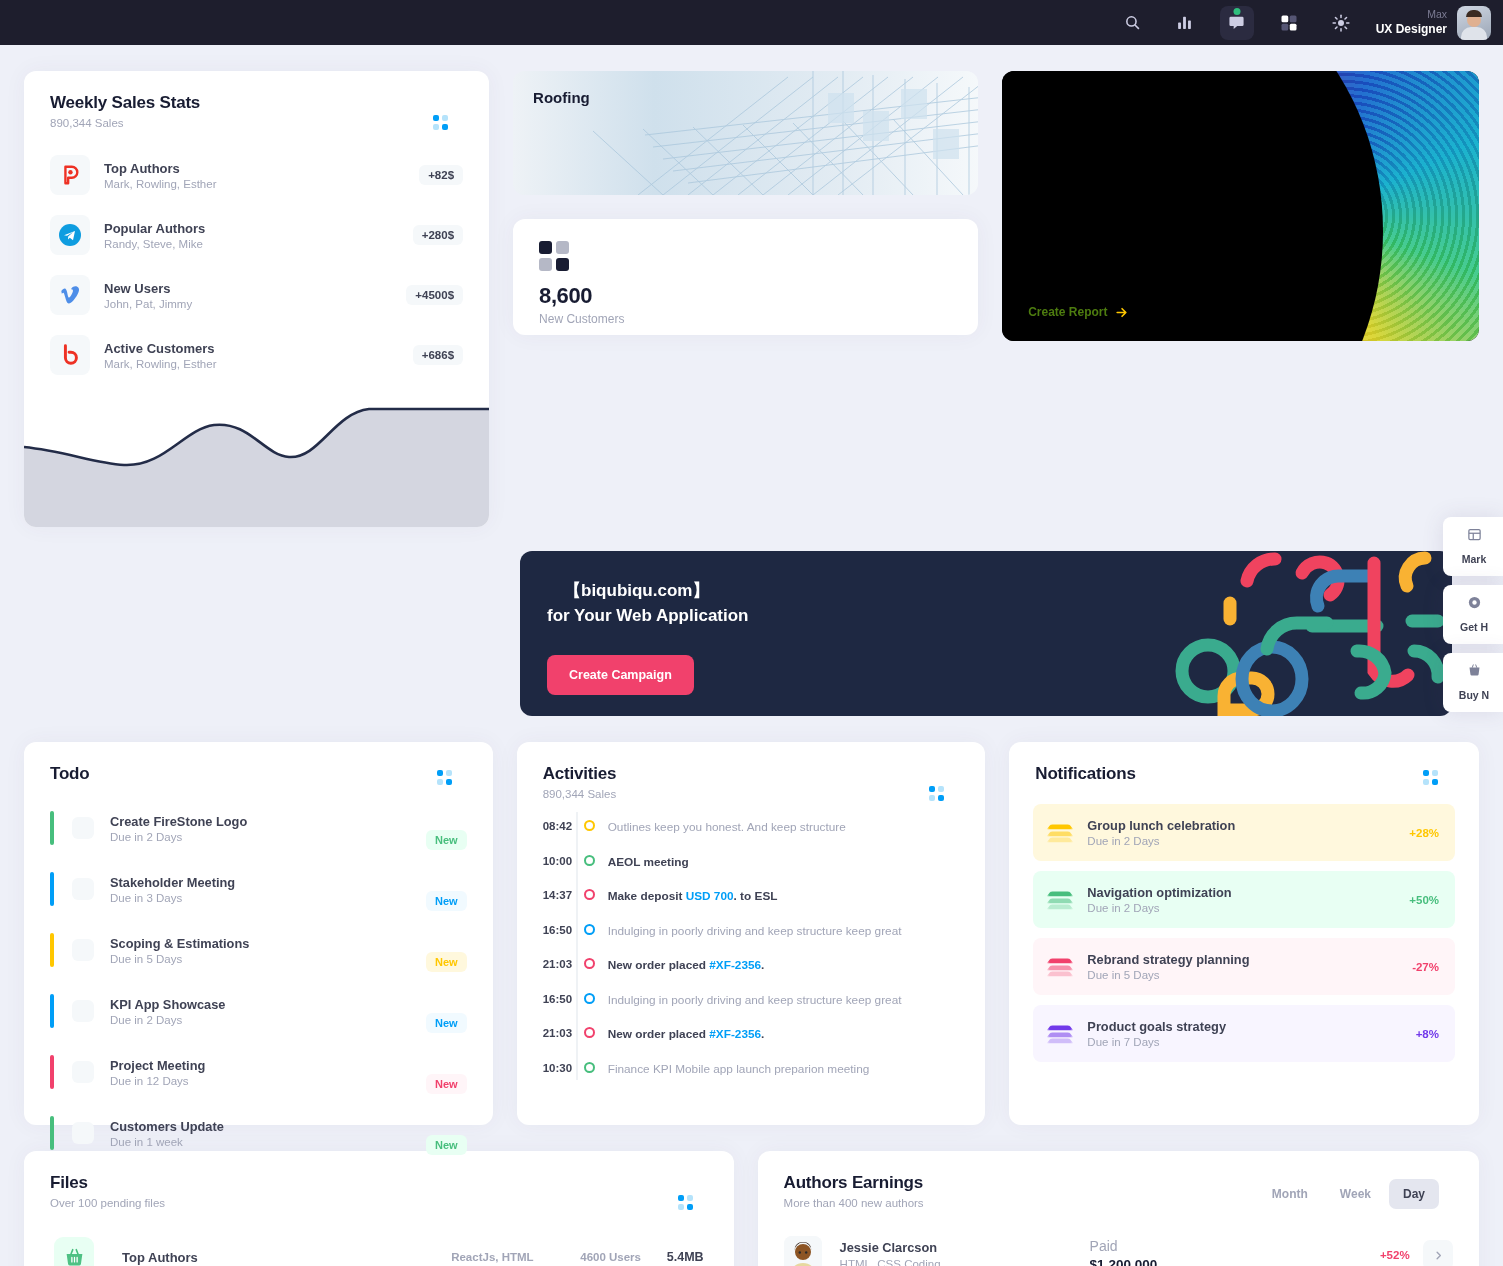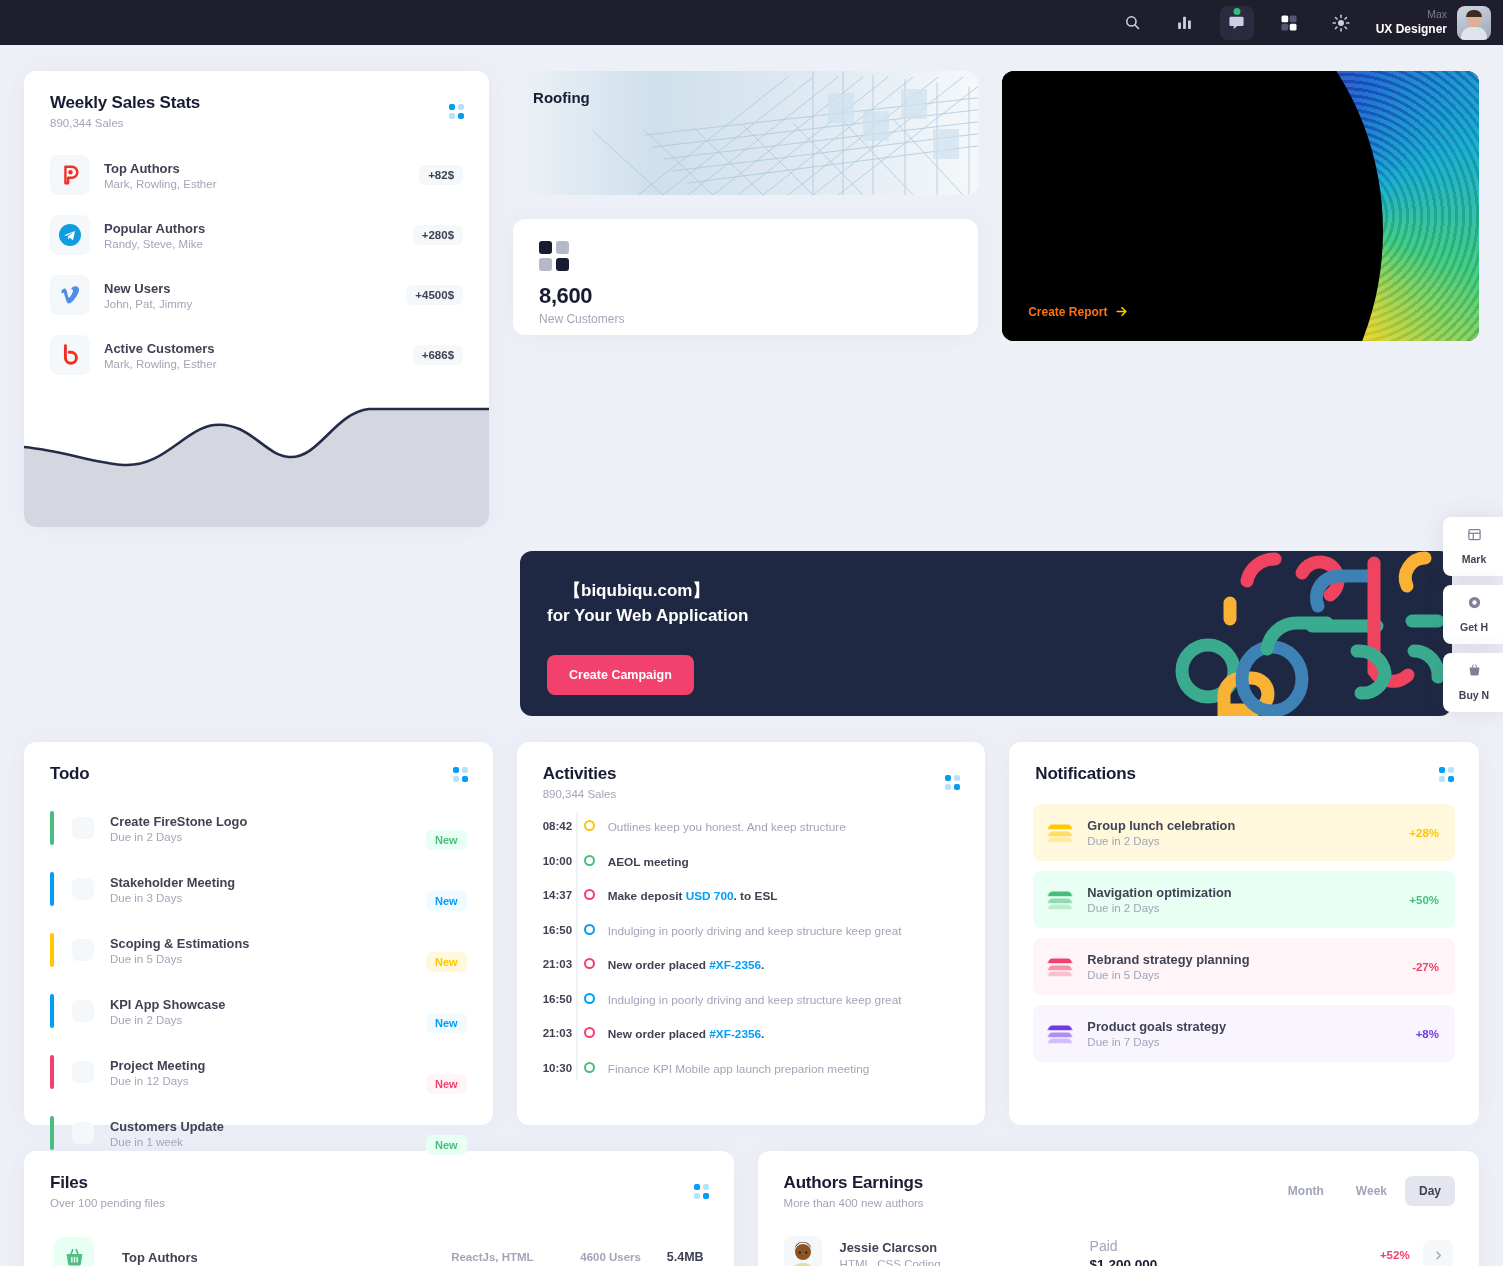--- a/index.html
+++ b/index.html
@@ -46,21 +46,21 @@
   .avatar-top .body { position:absolute; left:50%; bottom:0; transform:translateX(-50%);
     width:26px; height:13px; border-radius:10px 10px 0 0; background:#dfe3ea; }
 
   
   .page { padding: 26px 24px; }
   .row { display: flex; gap: 24px; }
   .card {
     background: #fff; border-radius: 12px;
     box-shadow: 0 0 22px rgba(82,63,105,.05);
   }
-  .card-head { padding: 22px 24px 0 26px; display:flex; justify-content:space-between; align-items:center; }
+  .card-head { padding: 22px 40px 0 26px; display:flex; justify-content:space-between; align-items:flex-end; }
   .card-title { font-size: 17px; font-weight: bold; color: #181c32; letter-spacing:-.2px;}
   .card-sub { font-size: 11.5px; color: #a1a5b7; margin-top: 4px; }
 
   
   .grid-ico { width: 16px; height: 14px; display:grid; grid-template-columns: 6px 6px;
      grid-template-rows: 6px 6px; gap: 3px; cursor: pointer; }
   .grid-ico i { border-radius: 2px; display:block; }
   .grid-ico i:nth-child(1){ background:#009ef7; }
   .grid-ico i:nth-child(2){ background:#b5e3fb; }
   .grid-ico i:nth-child(3){ background:#b5e3fb; }
@@ -103,22 +103,22 @@
   .nc-num { font-size: 22px; font-weight:bold; color:#181c32; margin-top: 12px; letter-spacing:-.4px;}
   .nc-lbl { font-size: 12px; color:#a1a5b7; margin-top: 3px; }
 
   
   #reports {
     width: 484px; height: 270px; border-radius: 12px; background:#000;
     position: relative; overflow: hidden;
   }
   .rep-title { position:absolute; left:26px; top:28px; color:#fff; font-size:19px;
                font-weight:bold; line-height: 1.55; z-index:3;}
-  .rep-link { position:absolute; left:26px; bottom:22px; color:#f97316; font-size:12px;
-              font-weight:bold; display:flex; align-items:flex-start; gap:8px; z-index:3; cursor:pointer;}
+  .rep-link { position:absolute; left:26px; bottom:22px; color:#4d7c0f; font-size:12px;
+              font-weight:bold; display:flex; align-items:flex-end; gap:8px; z-index:3; cursor:pointer;}
   .bubble { position:absolute; right:-150px; top:-70px; width:520px; height:430px; border-radius:50%;
      background: conic-gradient(from 200deg at 40% 50%,
         #f6a93b, #e8542f, #c0267a, #5b2fa0, #1f63c9, #18a7c8, #3fc57f, #d8d233, #f6a93b);
      filter: blur(0.4px);
   }
   .bubble::after{content:"";position:absolute;inset:0;border-radius:50%;
      background: repeating-radial-gradient(circle at 45% 50%, rgba(0,0,0,.22) 0 3px, rgba(255,255,255,.13) 3px 7px);
      mix-blend-mode: overlay;}
   .bubble-mask { position:absolute; right:96px; top:-120px; width:520px; height:560px;
      background:#000; border-radius:50%; }

